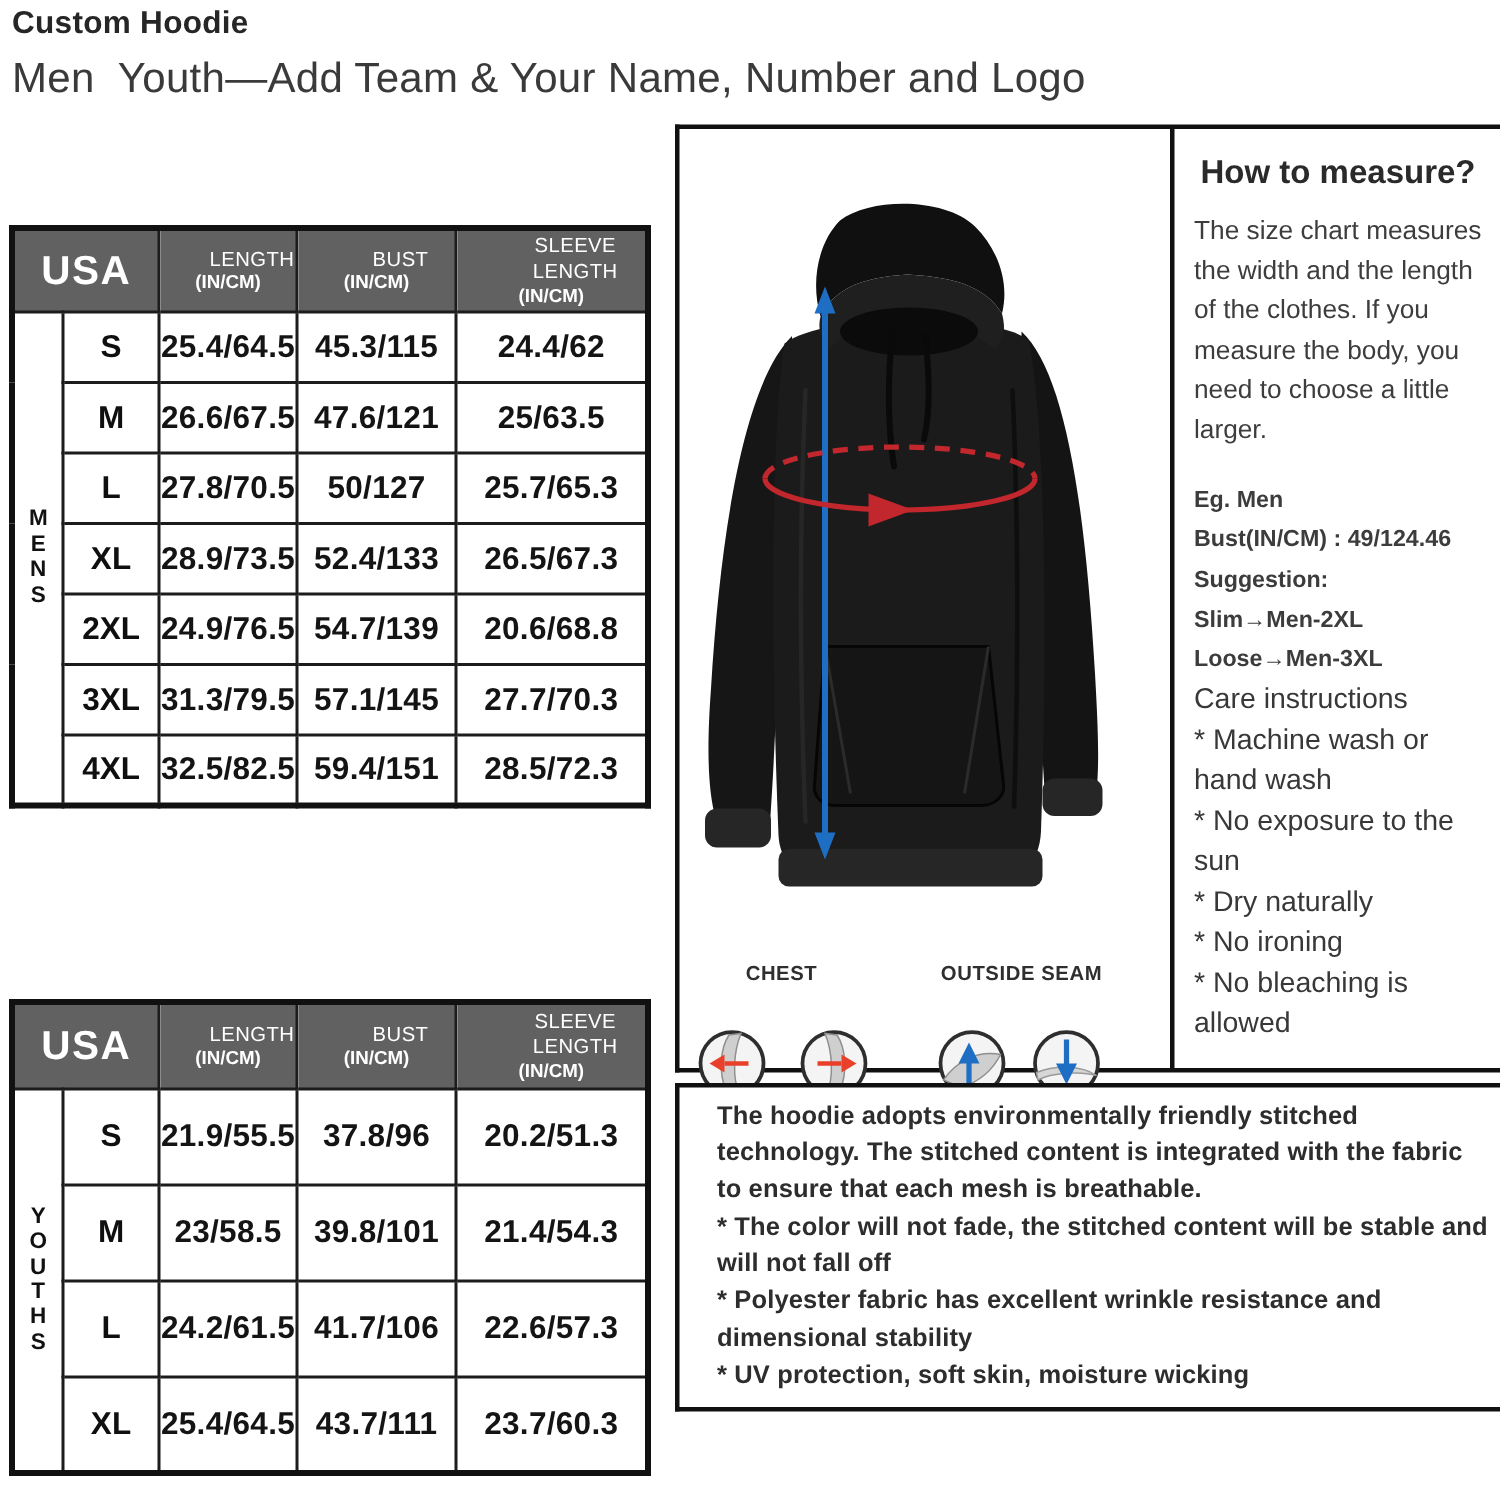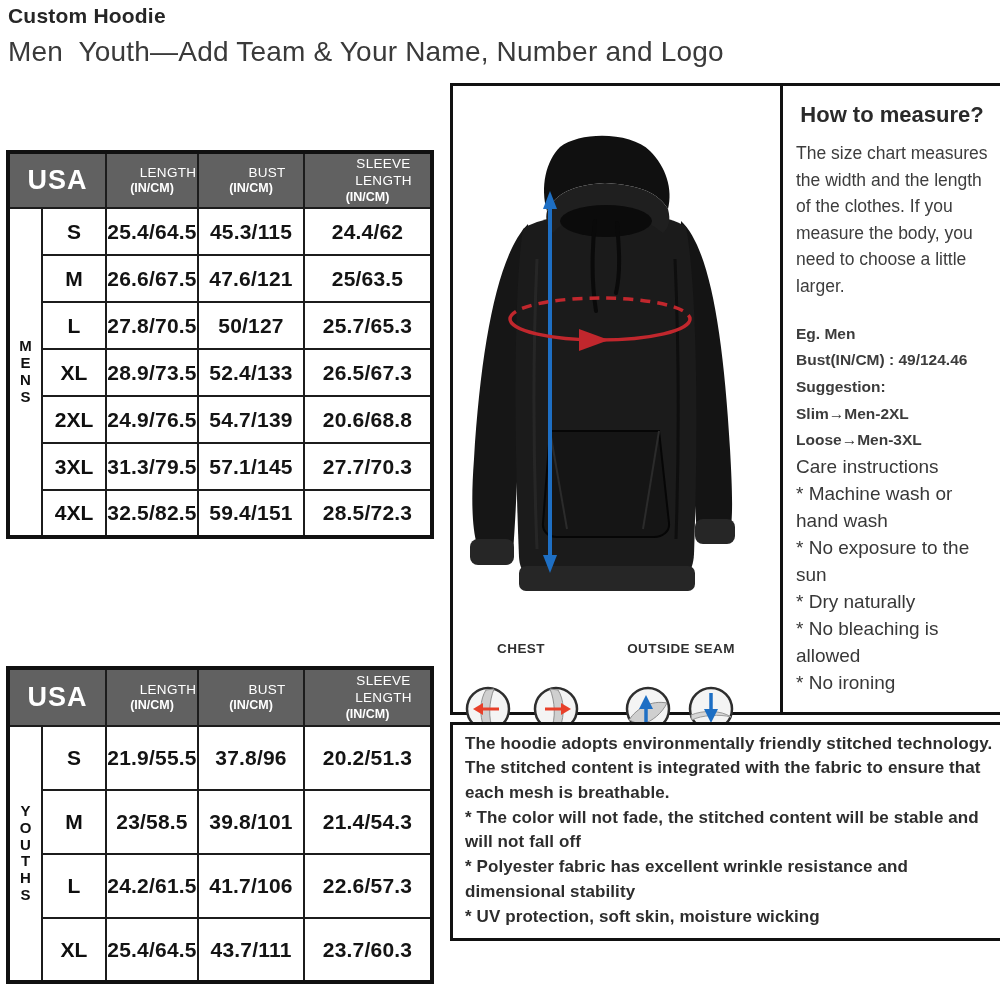--- a/index.html
+++ b/index.html
@@ -54,21 +54,21 @@
   .mt-example{margin-top:21px;font-size:15.5px;font-weight:700;line-height:1.72;color:#3c3c3c;}
   .mt-care{font-size:19px;line-height:1.42;color:#383838;}
   .mt-care div{margin:0;}
   
   .desc-box{
     position:absolute;left:450px;top:722px;width:550px;height:219px;
     border:3px solid var(--border);border-right:none;box-sizing:border-box;
     padding:7px 4px 6px 12px;background:#fff;
     font-size:17px;font-weight:700;color:#2d2d2d;line-height:1.43;letter-spacing:.1px;
   }
-  .desc-box p{margin:0 0 1px 0;}
+  .desc-box p{margin:0 0 1px 13px;}
 </style>
 </head>
 <body>
 
 <div class="canvas">
 
   <div class="title">Custom Hoodie</div>
   <div class="subtitle">Men  Youth—Add Team &amp; Your Name, Number and Logo</div>
 
   <table class="size-table mens">
@@ -275,22 +275,22 @@
         <div>Bust(IN/CM) : 49/124.46</div>
         <div>Suggestion:</div>
         <div>Slim→Men-2XL</div>
         <div>Loose→Men-3XL</div>
       </div>
       <div class="mt-care">
         <div>Care instructions</div>
         <div>* Machine wash or hand wash</div>
         <div>* No exposure to the sun</div>
         <div>* Dry naturally</div>
+        <div>* No ironing</div>
         <div>* No bleaching is allowed</div>
-        <div>* No ironing</div>
       </div>
     </div>
   </div>
 
   <div class="desc-box">
     <p>The hoodie adopts environmentally friendly stitched technology. The stitched content is integrated with the fabric to ensure that each mesh is breathable.</p>
     <p>* The color will not fade, the stitched content will be stable and will not fall off</p>
     <p>* Polyester fabric has excellent wrinkle resistance and dimensional stability</p>
     <p>* UV protection, soft skin, moisture wicking</p>
   </div>

